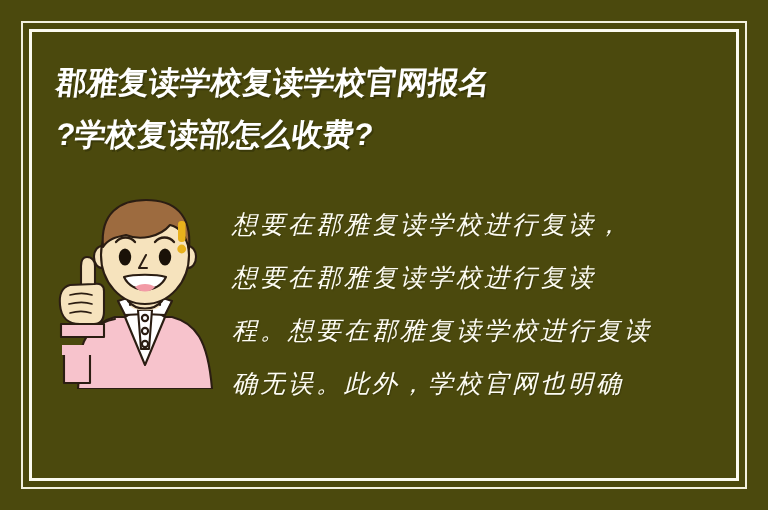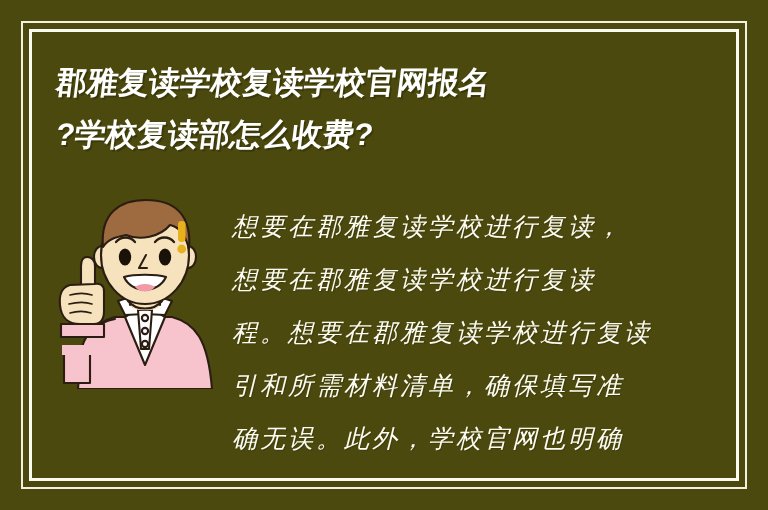--- a/index.html
+++ b/index.html
@@ -65,21 +65,21 @@
 
   
   .body-copy {
     position: absolute;
     left: 232px;
     top: 200px;
     width: 520px;
   }
   .body-line {
     color: #fdfcf3;
-    font-family: Liberation Sans, sans-serif;
+    font-family: Liberation Mono, monospace;
     font-size: 25px;
     line-height: 53px;
     letter-spacing: 3px;
     white-space: nowrap;
     font-style: italic;
     text-shadow: 1px 1px 1px rgba(0,0,0,0.18);
   }
 
   
   .mascot {
@@ -163,17 +163,16 @@
         <rect x="122" y="24" width="7.5" height="21" rx="3.4" fill="#e8b11c"></rect>
         <circle cx="125.7" cy="52" r="4.4" fill="#e8b11c"></circle>
       </g>
     </svg>
   </div>
 
   <div class="body-copy">
     <div class="body-line">想要在郡雅复读学校进行复读，</div>
     <div class="body-line">想要在郡雅复读学校进行复读</div>
     <div class="body-line">程。想要在郡雅复读学校进行复读</div>
-    <div class="body-line">引和所需材料清单，确保填写准</div>
     <div class="body-line">确无误。此外，学校官网也明确</div>
   </div>
 
 </div>
 
 </body></html>

